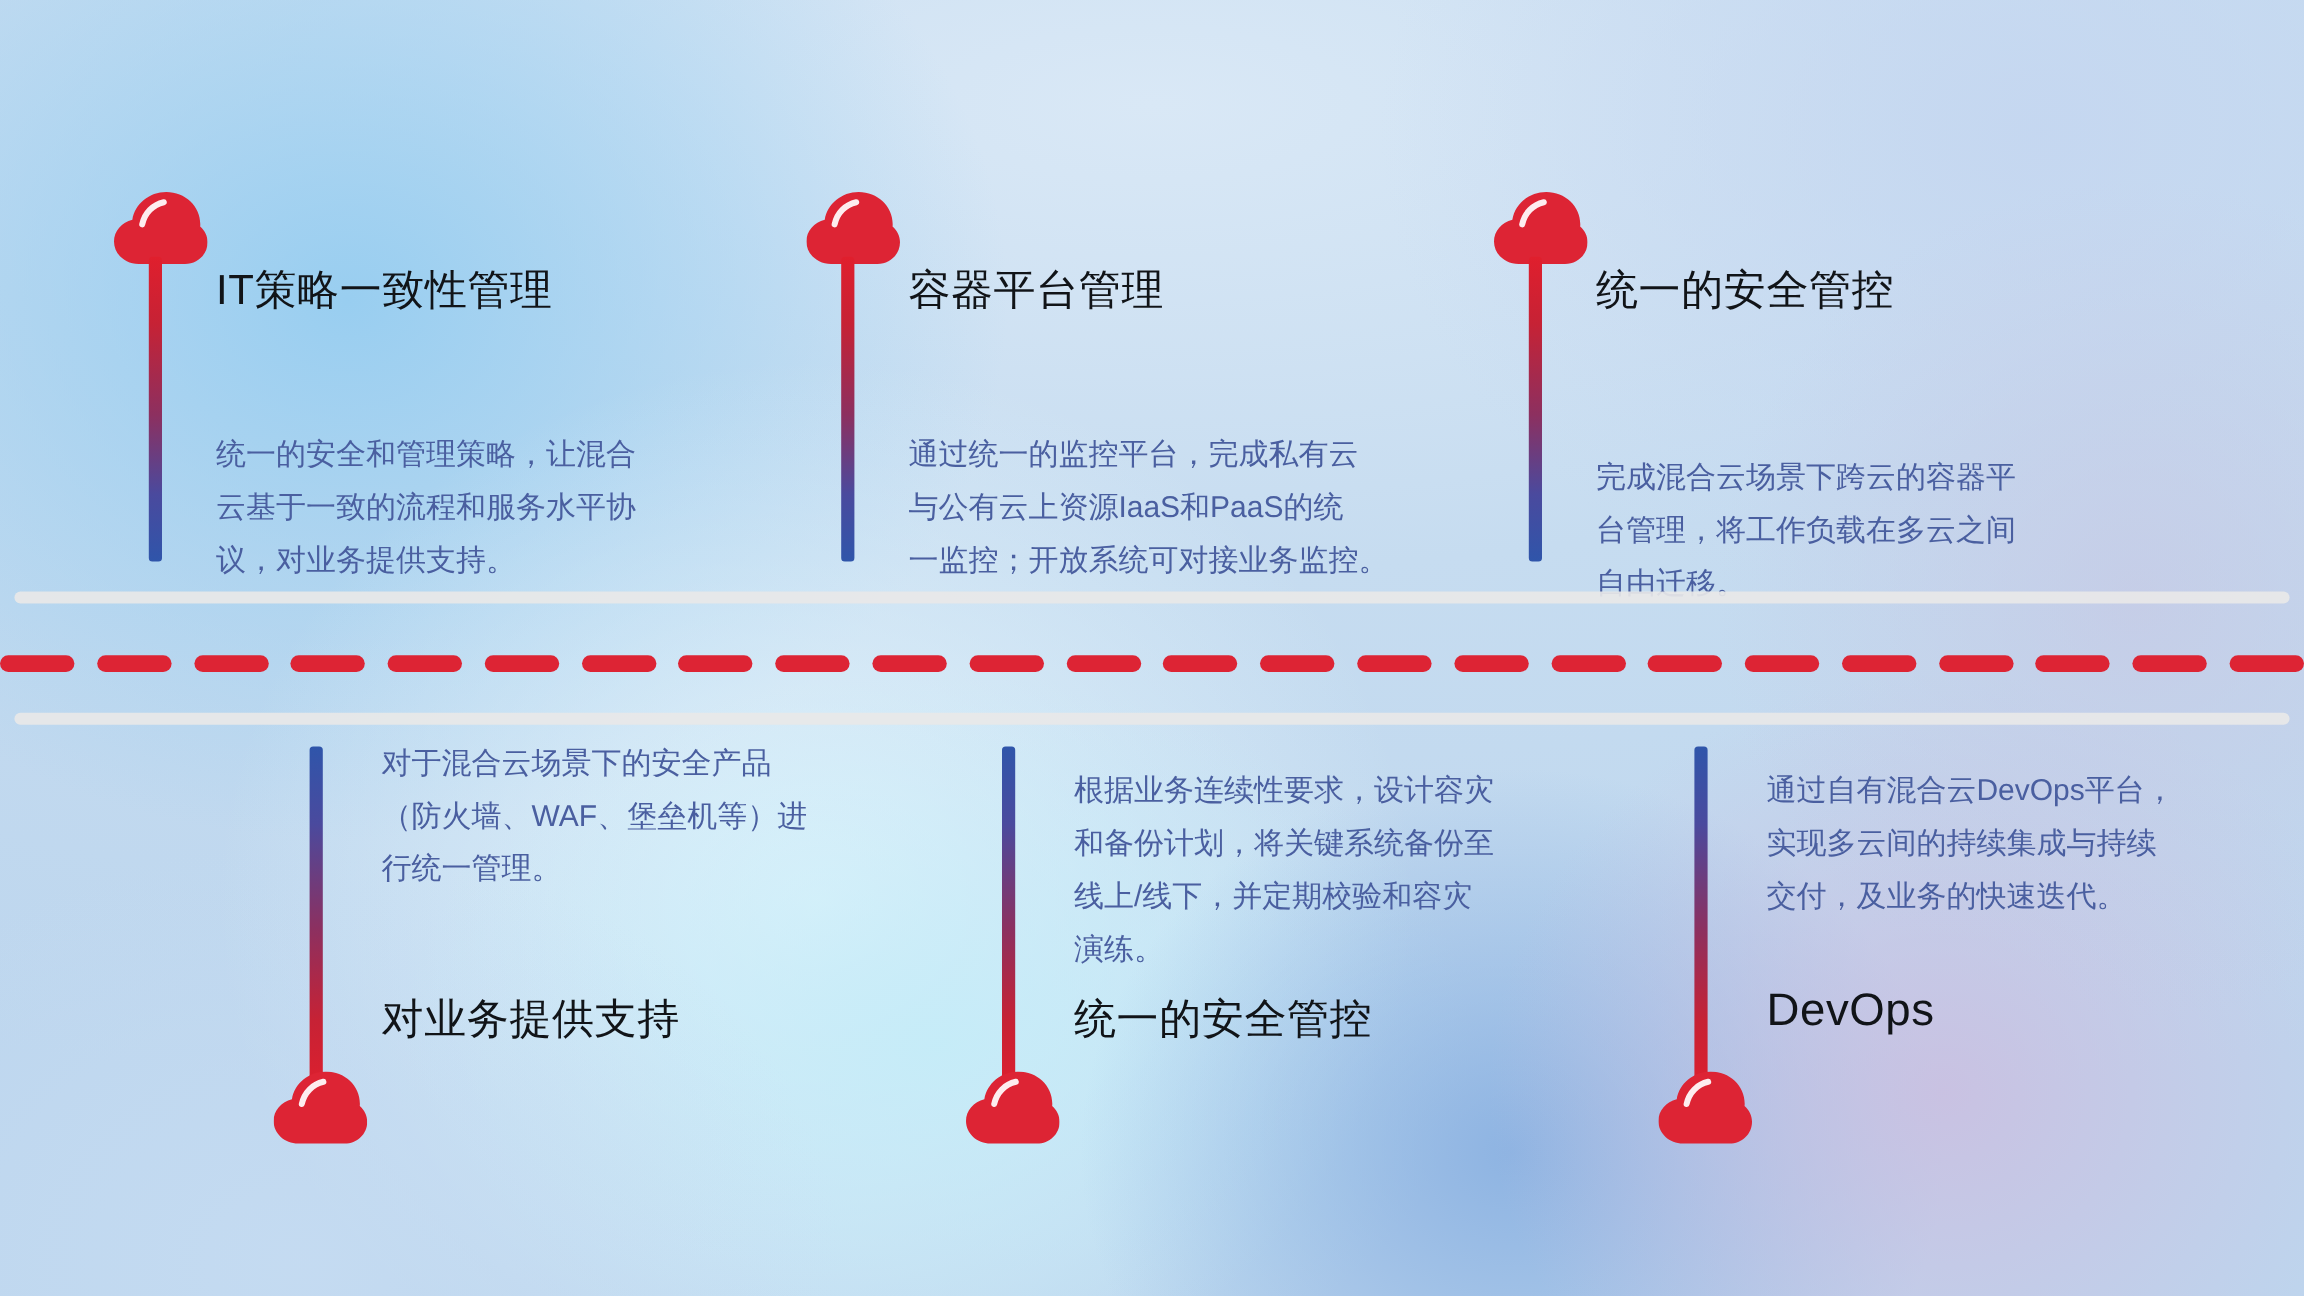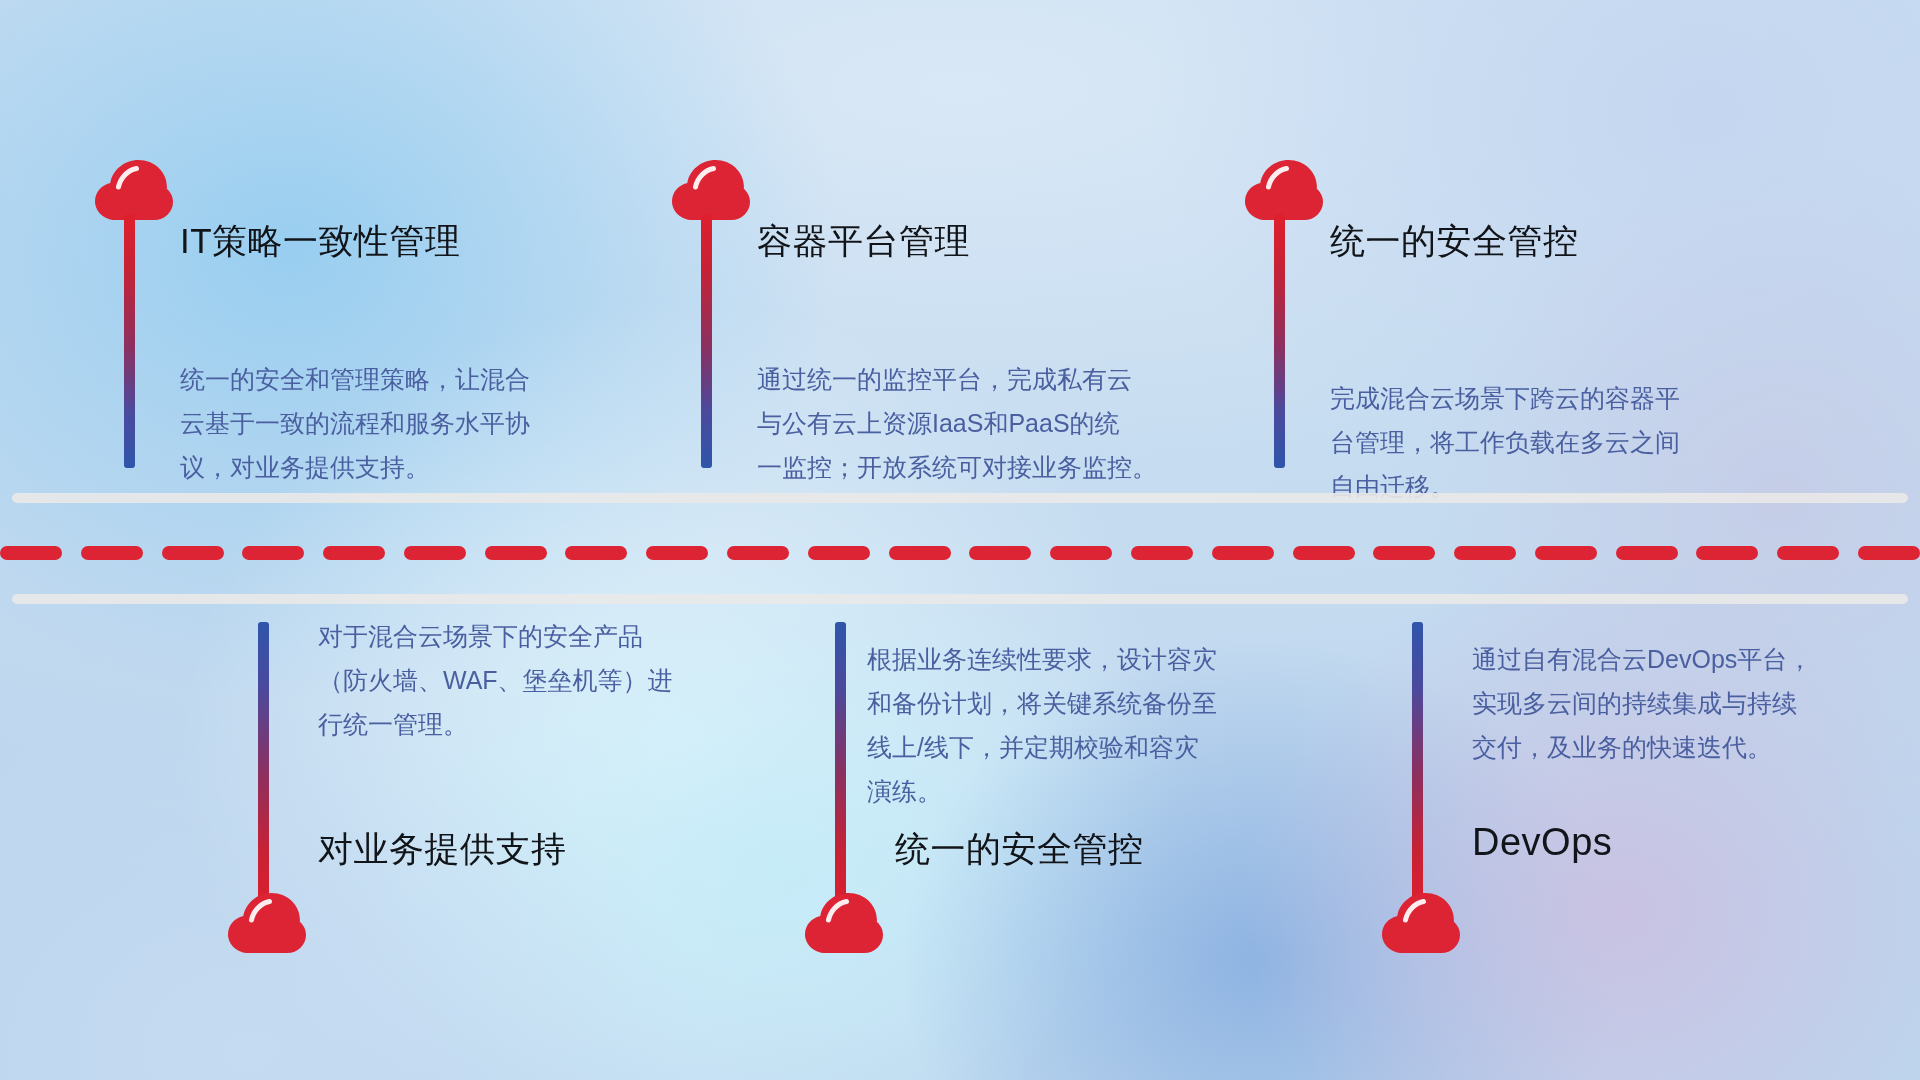--- a/index.html
+++ b/index.html
@@ -212,21 +212,21 @@
   <div class="heading" style="left:318px; top:826px;">对业务提供支持</div>
   <div class="cloud" style="left:228px; top:893px;">
     <svg viewBox="0 0 78 62" width="78" height="62">
       <path d="M20.5 60 C9.2 60 0 51.6 0 41.2 C0 32.5 6.5 25.2 15.3 23.1 C17.4 10 29.3 0 43.6 0 C59.2 0 71.9 11.9 71.9 26.6 C71.9 27.3 71.9 28 71.8 28.7 C75.5 31.9 78 36.6 78 41.9 C78 51.9 69.6 60 59.2 60 Z" fill="#dd2434"></path>
       <path d="M23.5 27 C25.5 17.5 32.5 10.5 41.5 8.5" stroke="#ffffff" stroke-width="5" stroke-linecap="round" fill="none" opacity="0.92"></path>
     </svg>
   </div>
 </div>
 
 <div class="col">
-  <div class="body-text" style="left:867px; top:637px;">根据业务连续性要求，设计容灾
+  <div class="body-text" style="left:895px; top:637px;">根据业务连续性要求，设计容灾
 和备份计划，将关键系统备份至
 线上/线下，并定期校验和容灾
 演练。</div>
   <div class="bar up" style="left:835px; top:622px; height:292px;"></div>
   <div class="heading" style="left:895px; top:826px;">统一的安全管控</div>
   <div class="cloud" style="left:805px; top:893px;">
     <svg viewBox="0 0 78 62" width="78" height="62">
       <path d="M20.5 60 C9.2 60 0 51.6 0 41.2 C0 32.5 6.5 25.2 15.3 23.1 C17.4 10 29.3 0 43.6 0 C59.2 0 71.9 11.9 71.9 26.6 C71.9 27.3 71.9 28 71.8 28.7 C75.5 31.9 78 36.6 78 41.9 C78 51.9 69.6 60 59.2 60 Z" fill="#dd2434"></path>
       <path d="M23.5 27 C25.5 17.5 32.5 10.5 41.5 8.5" stroke="#ffffff" stroke-width="5" stroke-linecap="round" fill="none" opacity="0.92"></path>
     </svg>

